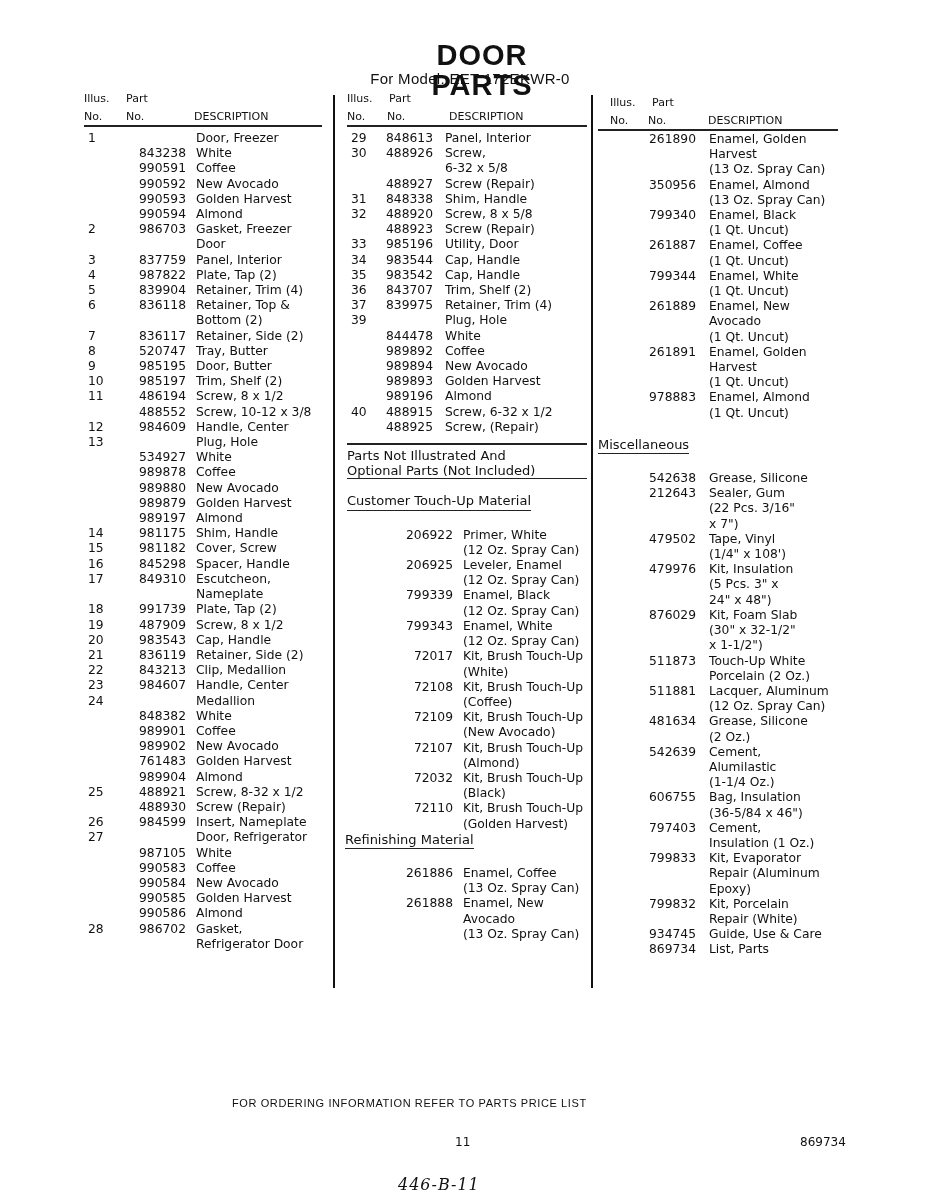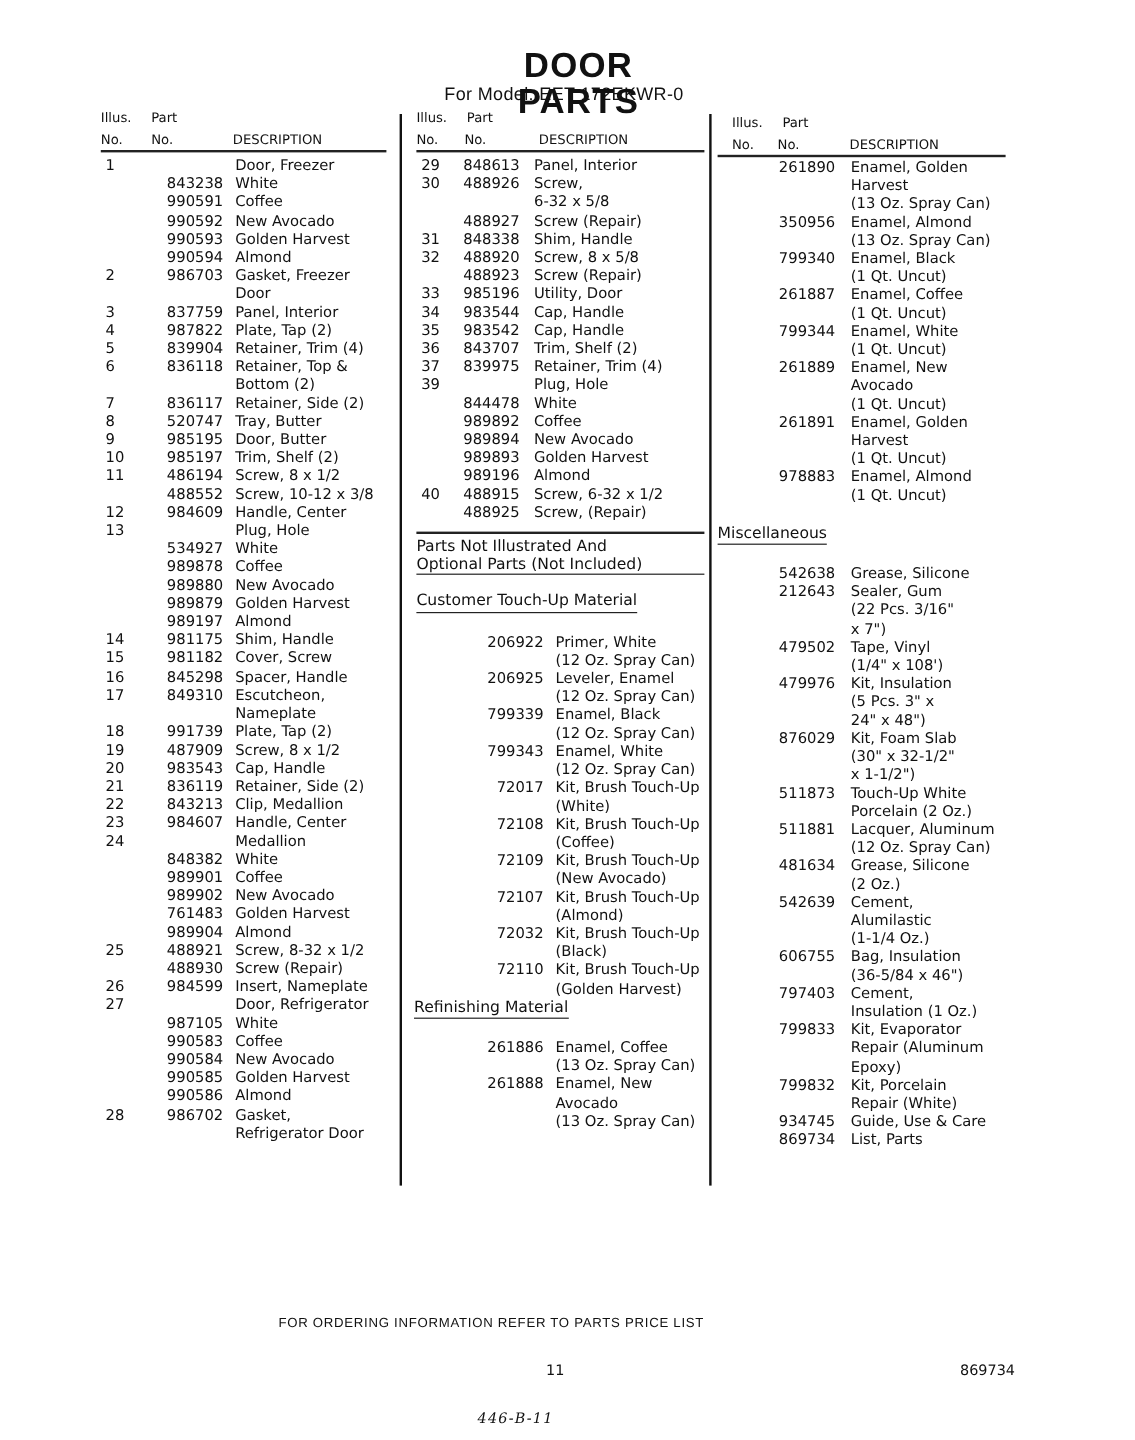--- a/index.html
+++ b/index.html
@@ -44,21 +44,21 @@
   .section .ul { border-bottom: 1.5px solid #222; display: inline-block; padding-bottom: 1px; }
   .rule { height: 1.5px; background: #222; }
   .footer-note {
     position: absolute; left: 232px; top: 1097px; font-family: "Liberation Sans", sans-serif;
     font-weight: normal; font-size: 11px; letter-spacing: 0.6px;
   }
   .page-no { position: absolute; left: 455px; top: 1135px; font-size: 12px; }
   .doc-no { position: absolute; left: 800px; top: 1135px; font-size: 12px; }
   .handwritten {
     position: absolute; left: 398px; top: 1175px; font-family: "DejaVu Serif", serif;
-    font-style: italic; font-size: 12px; letter-spacing: 1px;
+    font-style: italic; font-size: 16px; letter-spacing: 1px;
   }
 </style>
 </head>
 <body>
 
 <div class="title">DOOR PARTS</div>
 <div class="subtitle">For Model: EET 172EKWR-0</div>
 
 <div class="divider div-1"></div>
 <div class="divider div-2"></div>

